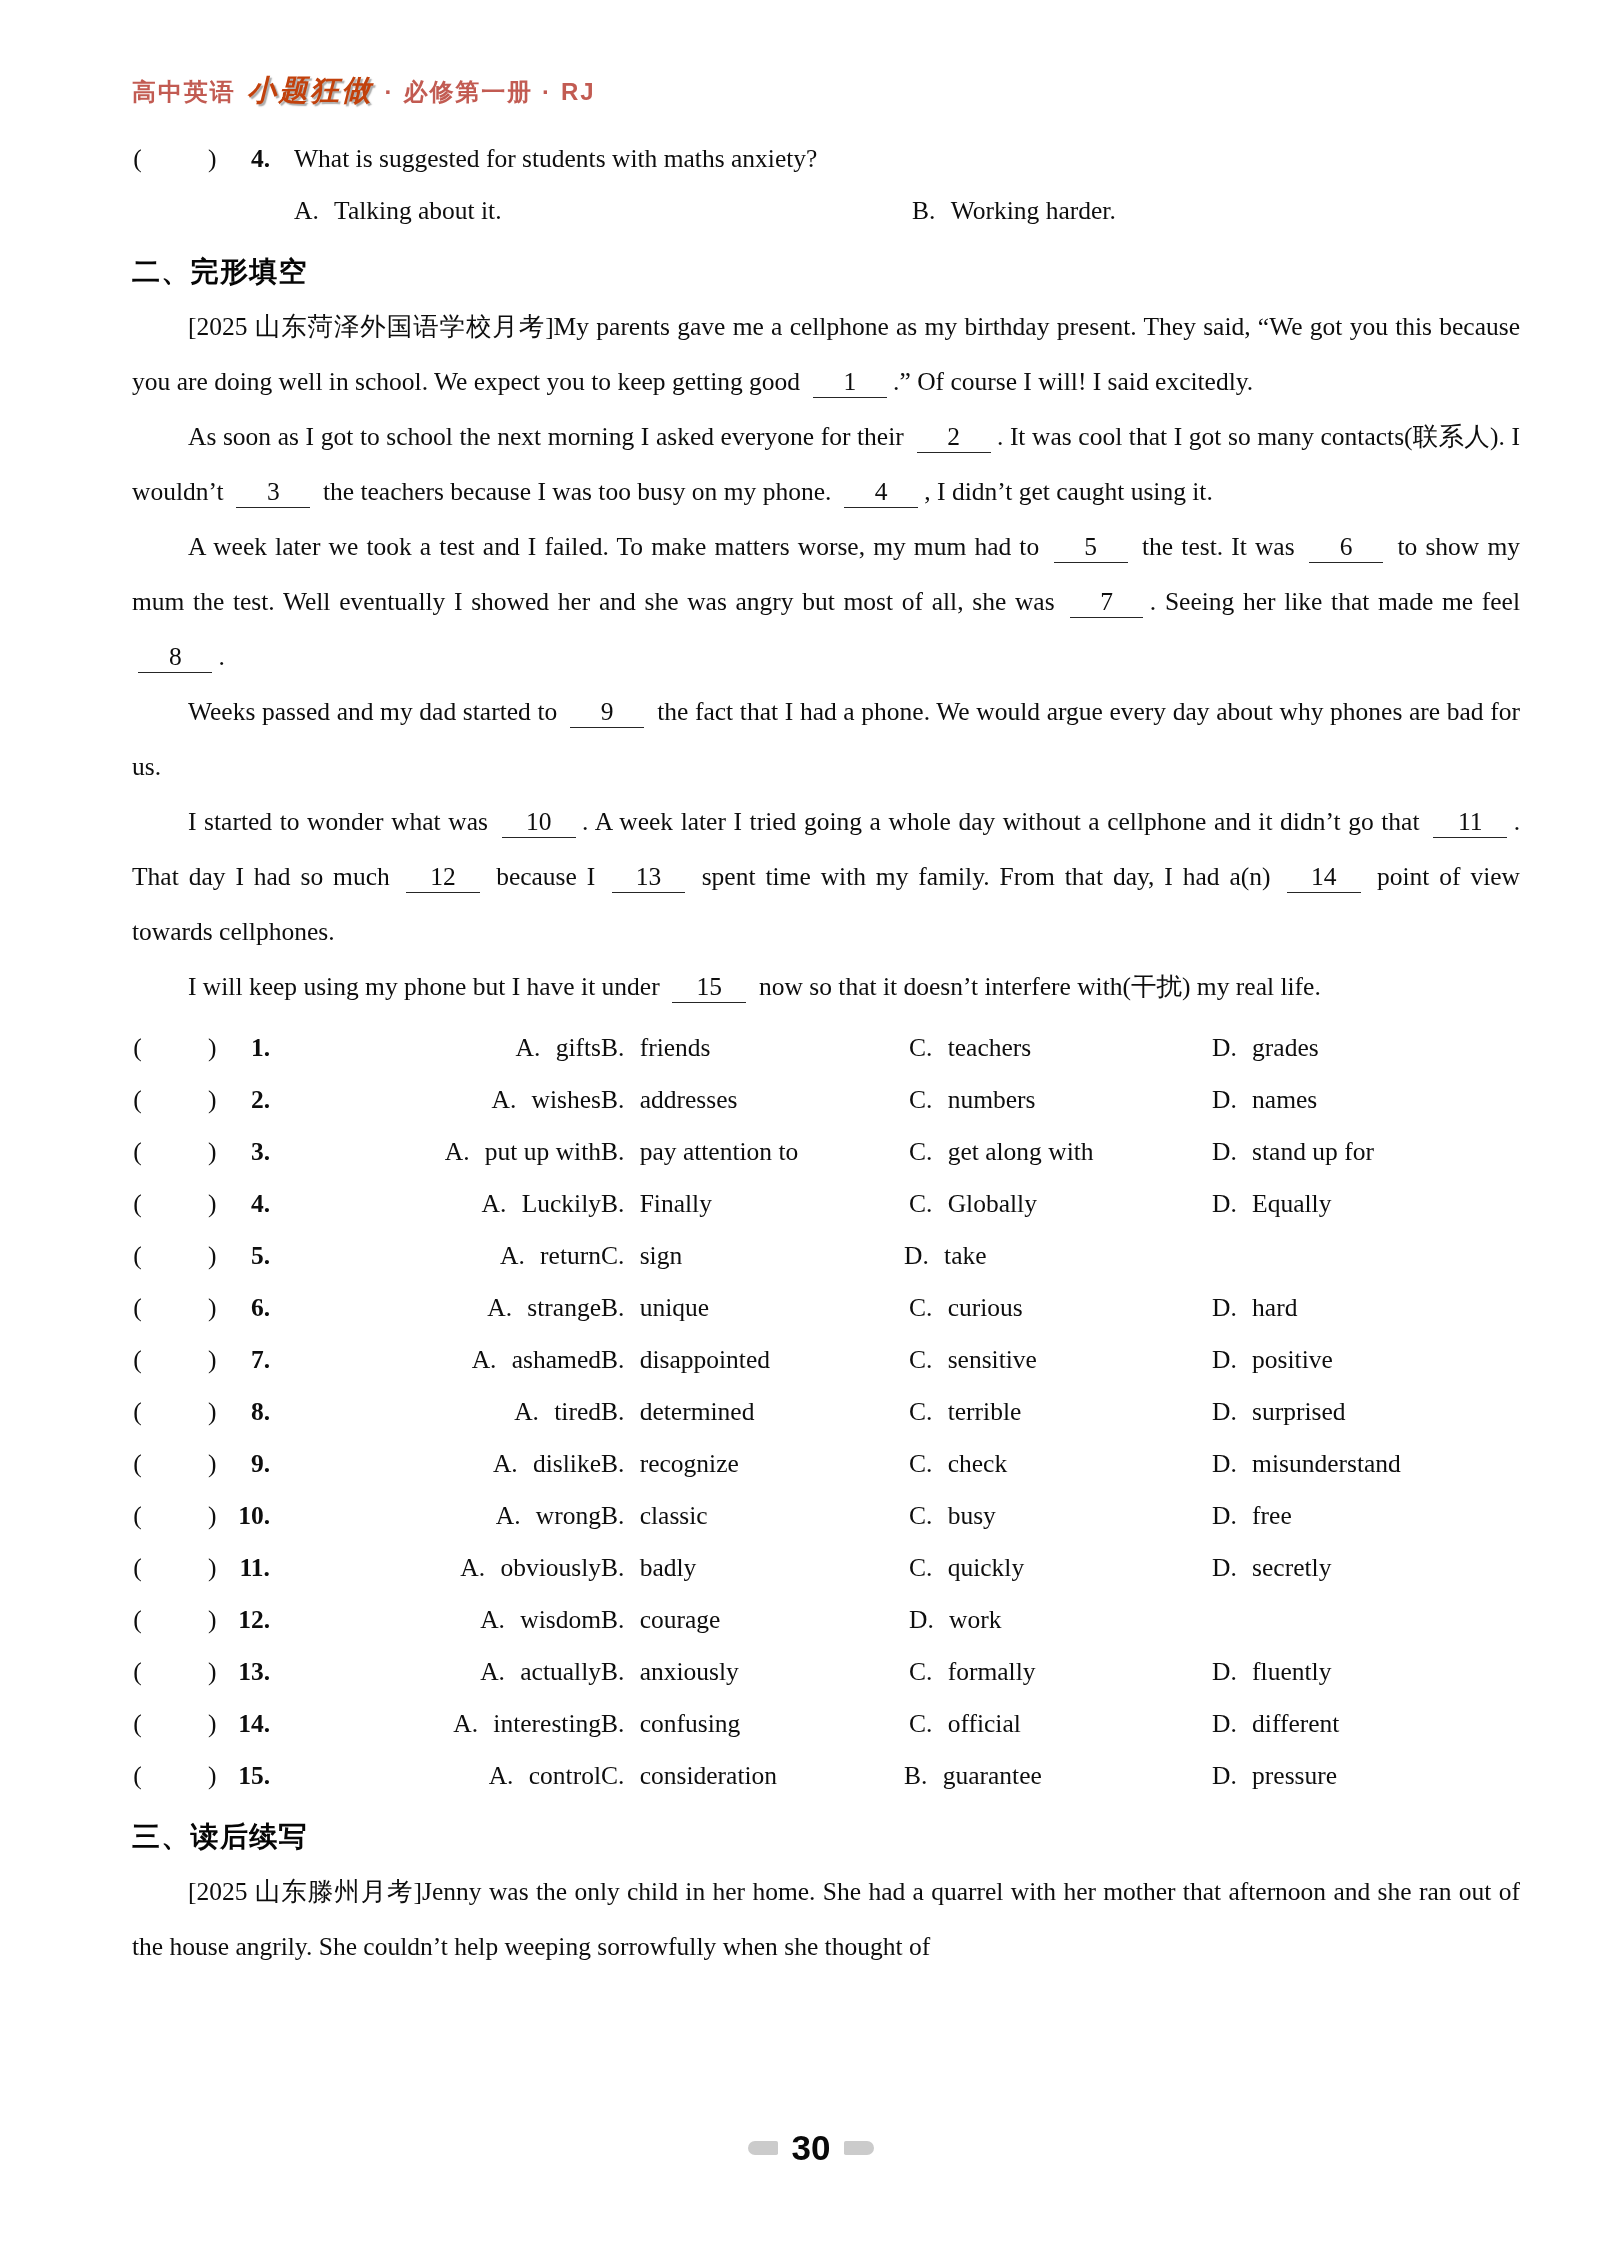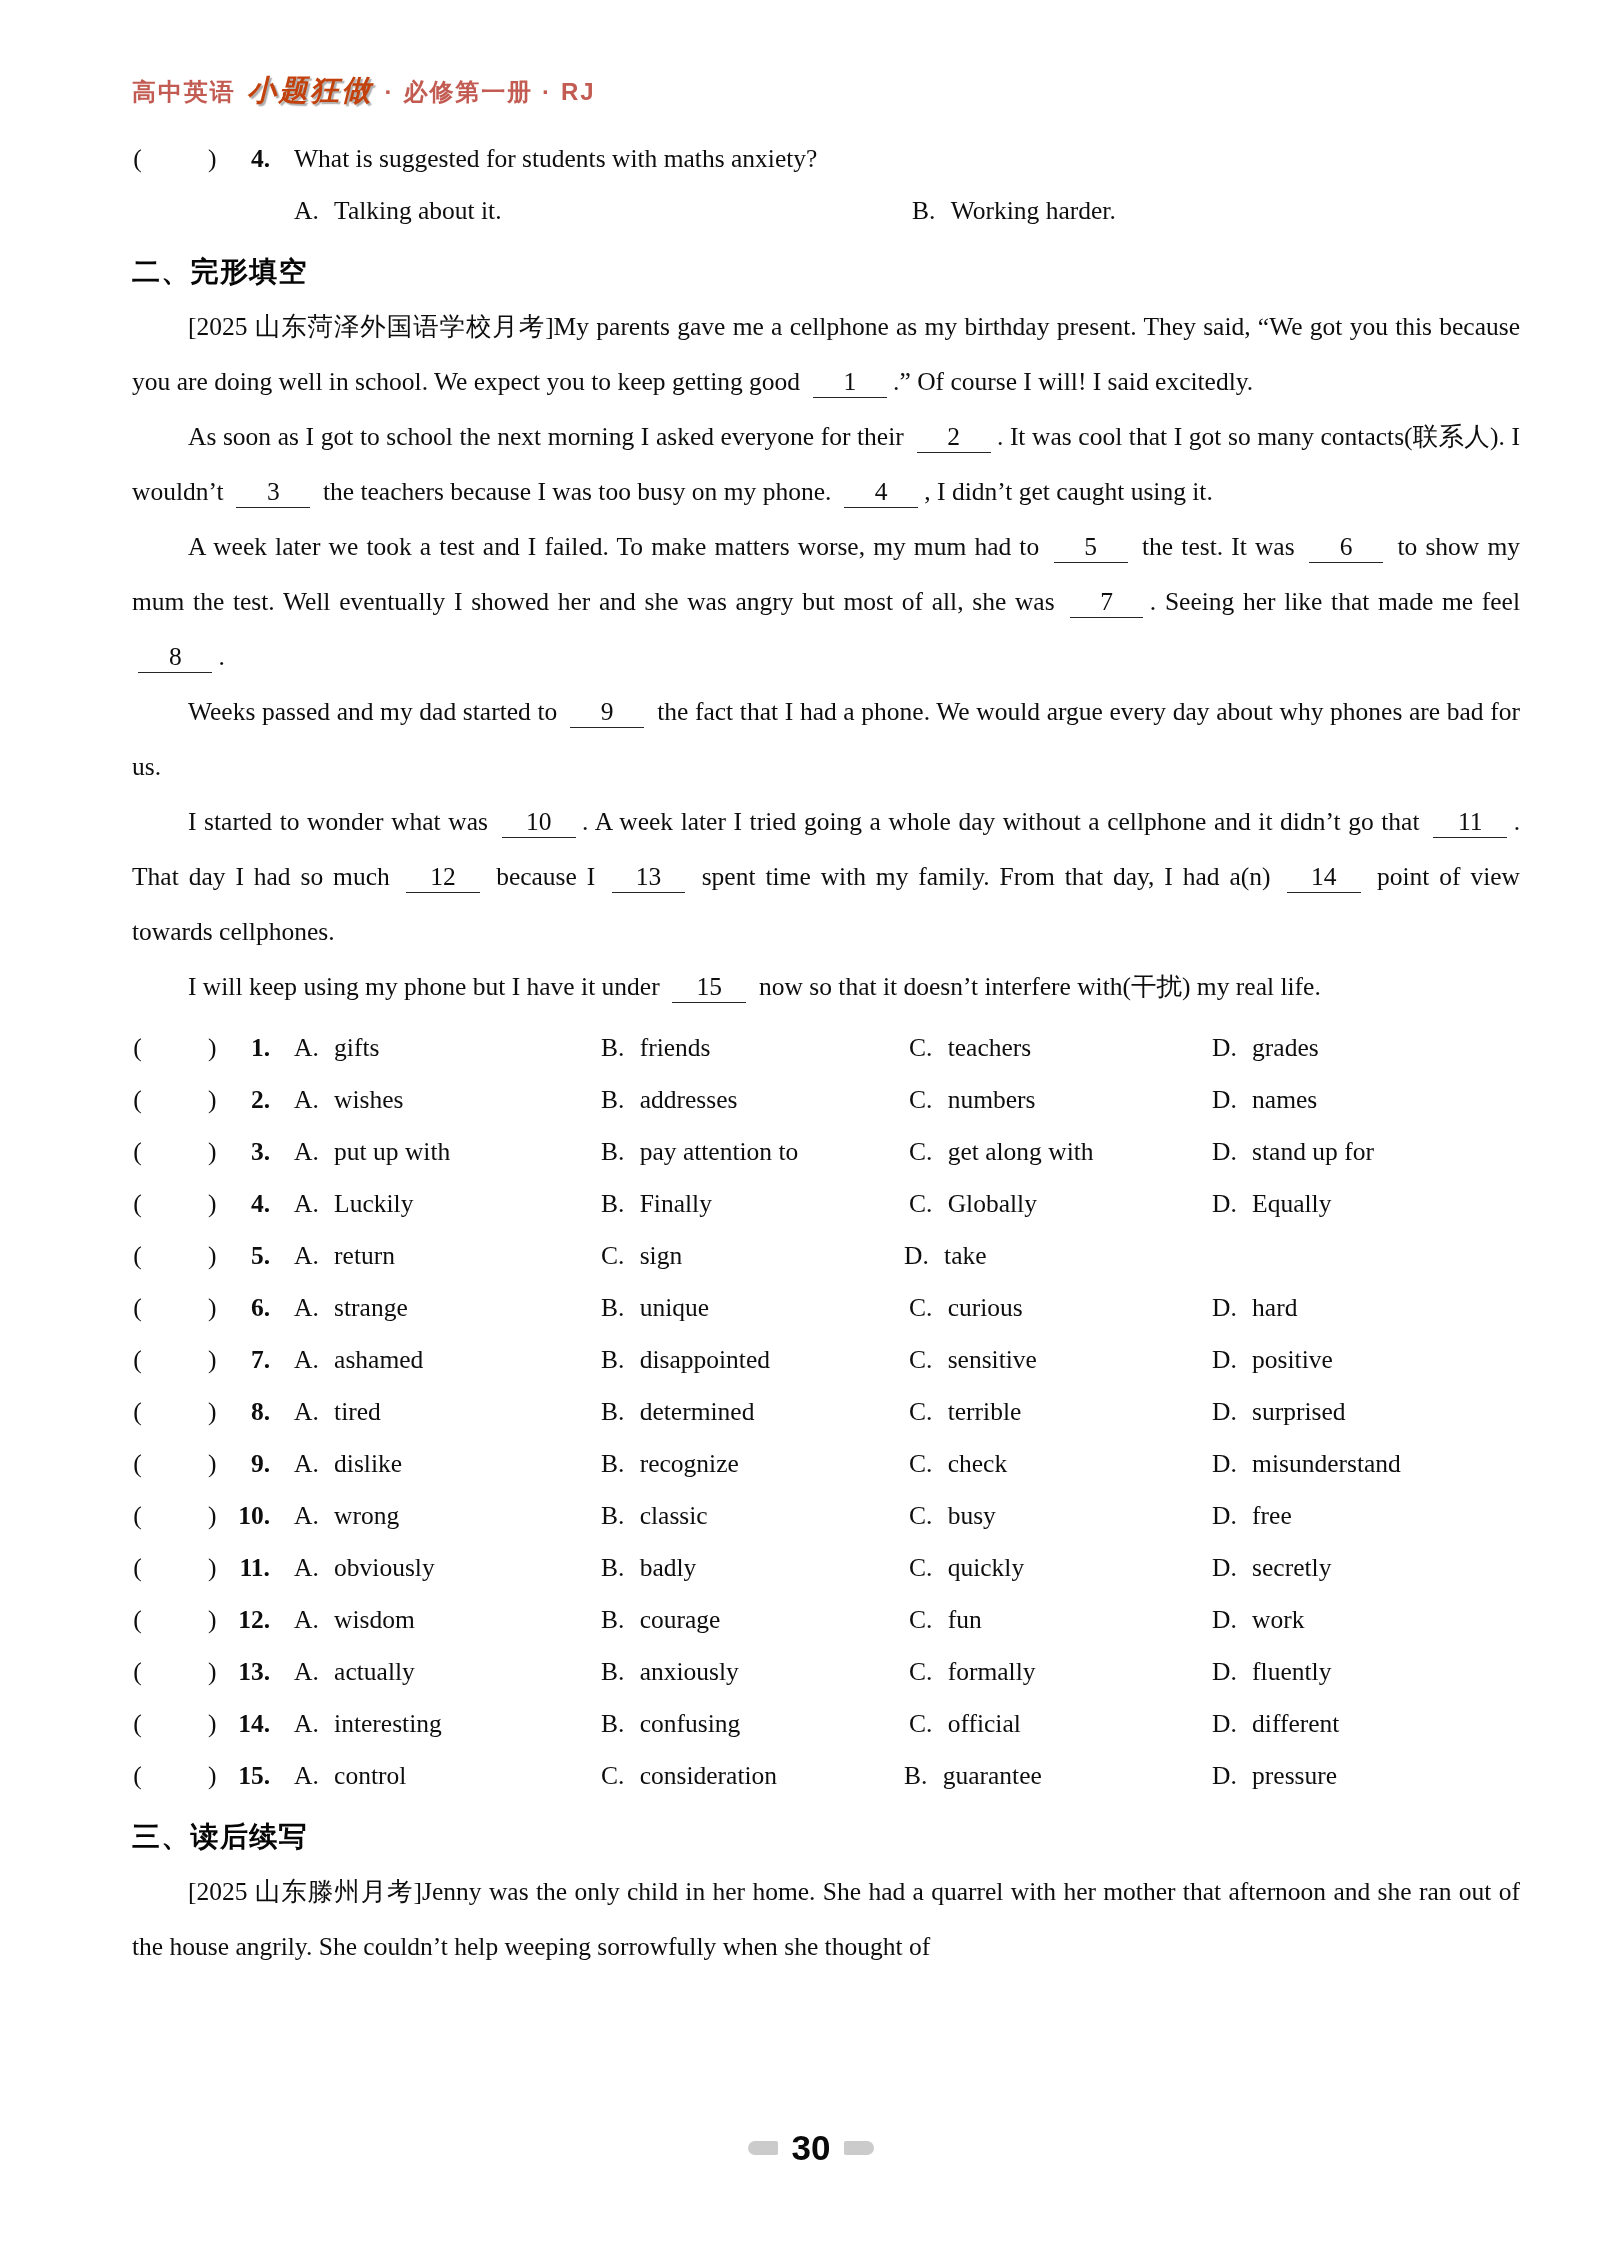--- a/index.html
+++ b/index.html
@@ -34,21 +34,21 @@
             font-weight:700;font-size:28px;line-height:42px;color:#060606;
             margin:14px 0 6.4px 0;letter-spacing:1.3px;}
   
   .para{margin:0;line-height:55px;text-align:justify;text-indent:56px;}
   .blank{display:inline-block;min-width:61px;text-align:center;
          border-bottom:1.9px solid #262626;line-height:1.05;
          margin:0 6.4px;padding:0 6.4px 1.3px 6.4px;text-indent:0;}
   
   .cgrid{margin-top:7.6px;}
   .crow{display:flex;height:52px;line-height:52px;}
-  .cella{width:307px;}
+  .cella{width:307px;text-align:right;}
   .cellb{width:308px;}
   .cellc{width:303px;}
   .celld{flex:1;}
   
   .footer{position:absolute;left:0;right:0;top:2128px;
           display:flex;justify-content:center;align-items:center;gap:10.2px;}
   .pill{width:30px;height:14.6px;background:#cbcbcb;}
   .pill.l{border-radius:7.6px 1.9px 1.9px 7.6px;}
   .pill.r{border-radius:1.9px 7.6px 7.6px 1.9px;}
   .pno{font-family:"Liberation Sans","DejaVu Sans",sans-serif;
@@ -220,21 +220,20 @@
         <span class="opt-cell celld"><span class="olabel">D.</span><span>secretly</span></span>
       </div>
       <div class="crow">
         <span class="prefix">
           <span class="po">(</span>
           <span class="pc">)</span>
           <span class="pn">12.</span>
         </span>
         <span class="opt-cell cella"><span class="olabel">A.</span><span>wisdom</span></span>
         <span class="opt-cell cellb"><span class="olabel">B.</span><span>courage</span></span>
-        <span class="opt-cell cellc"><span class="olabel">C.</span><span>fun</span></span>
         <span class="opt-cell celld"><span class="olabel">D.</span><span>work</span></span>
       </div>
       <div class="crow">
         <span class="prefix">
           <span class="po">(</span>
           <span class="pc">)</span>
           <span class="pn">13.</span>
         </span>
         <span class="opt-cell cella"><span class="olabel">A.</span><span>actually</span></span>
         <span class="opt-cell cellb"><span class="olabel">B.</span><span>anxiously</span></span>

